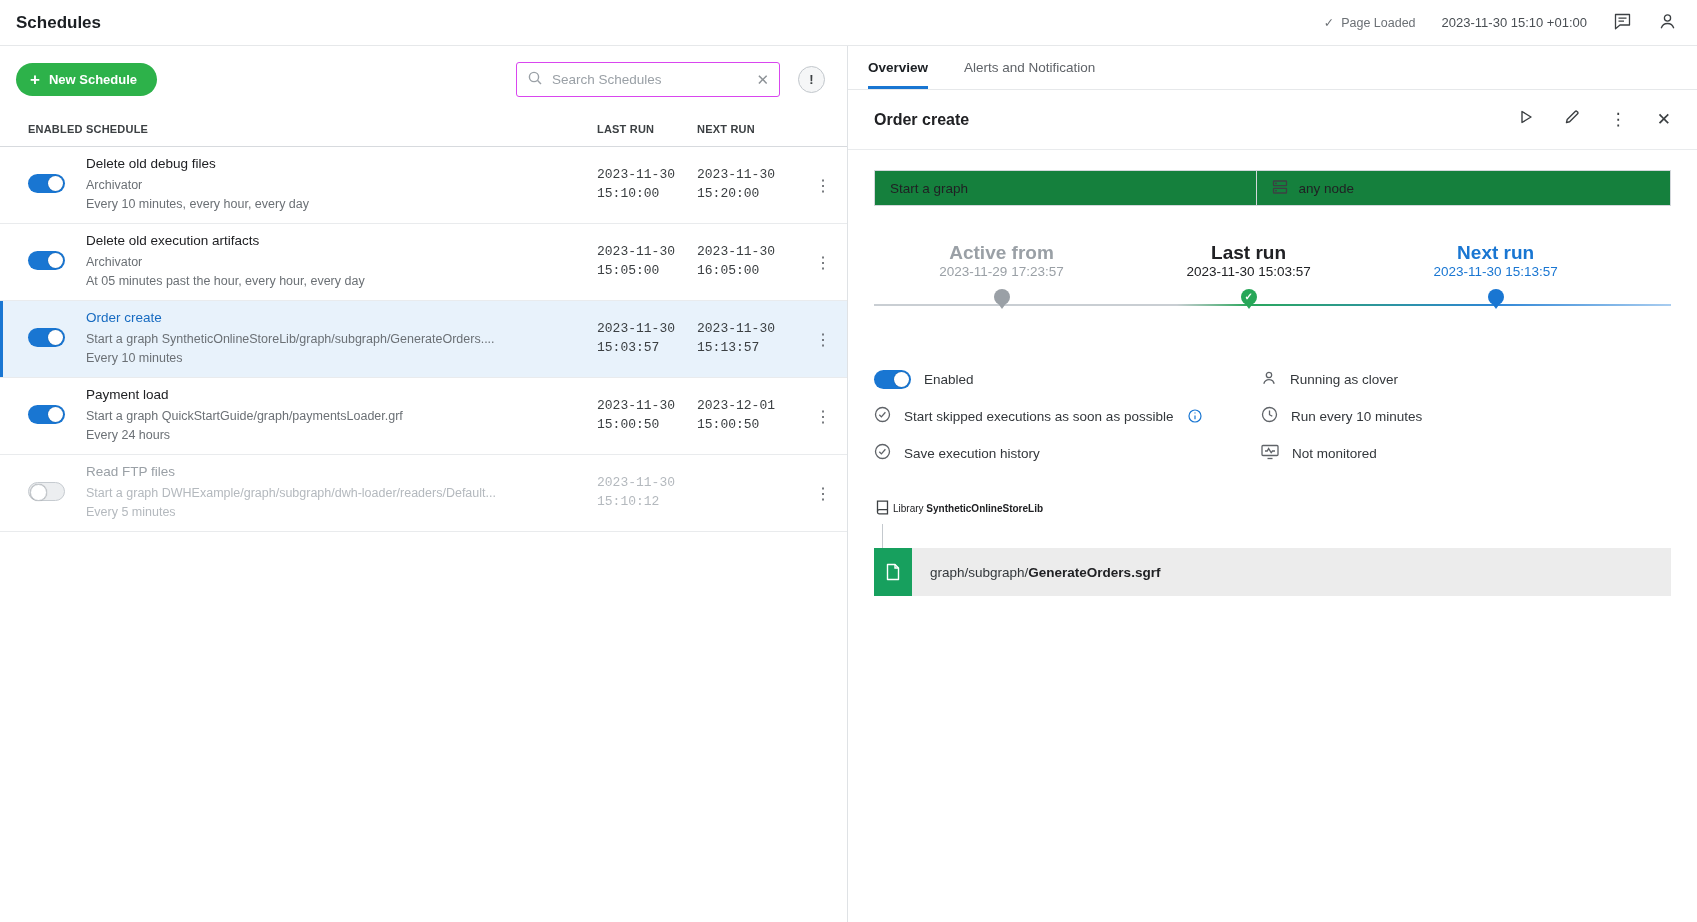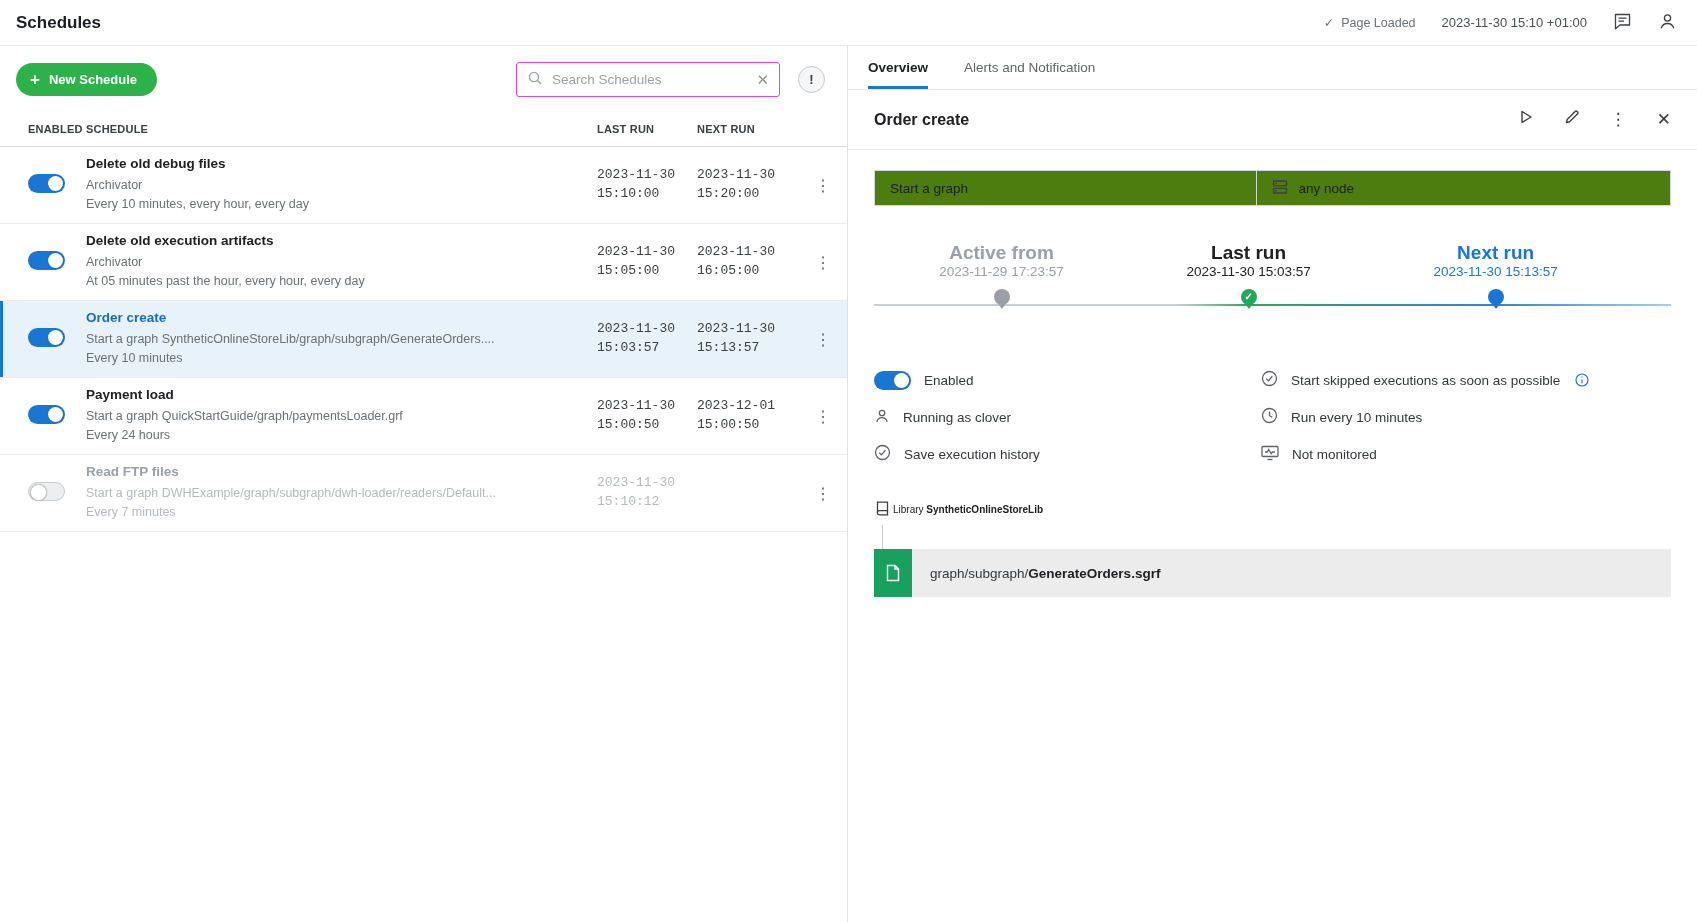--- a/index.html
+++ b/index.html
@@ -49,21 +49,21 @@
   .col-next { width:102px; flex:0 0 102px; }
   .col-kebab { width:48px; flex:0 0 48px; }
 
   .rows { }
   .row { display:flex; align-items:center; min-height:77px; border-bottom:1px solid #e9ebed;
     position:relative; cursor:pointer; }
   .row.selected { background:#e8f2fb; }
   .row.selected::before { content:''; position:absolute; left:0; top:0; bottom:0; width:3px; background:#1976d2; }
   .cell-enabled { width:86px; flex:0 0 86px; padding-left:28px; }
   .cell-schedule { flex:1; min-width:0; padding-right:14px; }
-  .row-title { font-size:13.5px; font-weight:bold; color:#202124; margin-bottom:5px; }
+  .row-title { font-size:13.5px; font-weight:normal; color:#202124; margin-bottom:5px; }
   .row.selected .row-title { color:#176bc1; }
   .row-sub, .row-freq { font-size:12.5px; color:#6b7075; line-height:1.5;
     white-space:nowrap; overflow:hidden; text-overflow:ellipsis; }
   .cell-last, .cell-next { width:100px; flex:0 0 100px; font-size:13px; color:#3c4043; line-height:1.45;font-family:Liberation Mono, monospace; }
   .cell-next { width:102px; flex:0 0 102px; }
   .kebab { width:48px; flex:0 0 48px; text-align:center; color:#5f6368; font-size:16px;
     background:none; border:none; cursor:pointer; font-family:inherit; }
 
   .row.disabled .row-title { color:#9aa0a6; }
   .row.disabled .row-sub, .row.disabled .row-freq { color:#b4b9be; }
@@ -98,21 +98,21 @@
 
   .detail-header { display:flex; align-items:center; justify-content:space-between;
     padding:0 26px 0 26px; height:60px; flex:0 0 60px; border-bottom:1px solid #e9ebed; }
   .detail-title { font-size:16px; font-weight:bold; }
   .detail-actions { display:flex; align-items:center; gap:30px; }
   .action-btn { background:none; border:none; cursor:pointer; color:#3c4043; font-size:17px;
     display:flex; align-items:center; font-family:inherit; }
 
   .fields { display:flex; padding:20px 26px 0 26px; }
   .field { height:36px; border:1px solid #d3d7db; display:flex; align-items:center;
-    padding:0 15px; font-size:13.5px; gap:11px; background:#4d7c0f; cursor:pointer; }
+    padding:0 15px; font-size:13.5px; gap:11px; background:#15803d; cursor:pointer; }
   .field-start { width:48%; }
   .field-node { flex:1; margin-left:-1px; }
 
   
   .timeline { position:relative; margin:36px 26px 0 26px; height:88px; }
   .tl-item { position:absolute; top:0; transform:translateX(-50%); text-align:center; width:230px; }
   .tl-label { font-size:19px; font-weight:bold; color:#202124; }
   .tl-value { font-size:13.5px; color:#202124; }
   .tl-item.past .tl-label, .tl-item.past .tl-value { color:#9aa0a6; font-weight:bold; }
   .tl-item.past .tl-value { font-weight:normal; }
@@ -267,21 +267,21 @@
           <button class="kebab">⋮</button>
         </div>
 
         <div class="row disabled">
           <div class="cell-enabled">
             <button class="toggle off"></button>
           </div>
           <div class="cell-schedule">
             <div class="row-title">Read FTP files</div>
             <div class="row-sub">Start a graph DWHExample/graph/subgraph/dwh-loader/readers/Default...</div>
-            <div class="row-freq">Every 7 minutes</div>
+            <div class="row-freq">Every 5 minutes</div>
           </div>
           <div class="cell-last">2023-11-30 15:10:12</div>
           <div class="cell-next"></div>
           <button class="kebab">⋮</button>
         </div>
       </div>
 
     </section>
 
     <section class="right-panel">
@@ -349,42 +349,42 @@
         </div>
       </div>
 
       <div class="settings">
         <div class="setting">
           <button class="toggle"></button>
           <span>Enabled</span>
         </div>
         <div class="setting">
           <span>
+            <svg width="16" height="16" viewBox="0 0 16 16" fill="none" stroke="#5f6368" stroke-width="1.3">
+              <circle cx="8" cy="5" r="2.7"></circle>
+                <path d="M2.8 13.7c.8-2.7 2.9-4.1 5.2-4.1s4.4 1.4 5.2 4.1"></path>
+            </svg>
+          </span>
+          <span>Running as clover</span>
+        </div>
+        <div class="setting">
+          <span>
             <svg width="17" height="17" viewBox="0 0 17 17" fill="none" stroke="#5f6368" stroke-width="1.3">
               <circle cx="8.5" cy="8.5" r="7"></circle>
                 <path d="M5.3 8.8l2.1 2.1 4-4.6"></path>
             </svg>
           </span>
           <span>Start skipped executions as soon as possible</span>
           <button class="info-btn">
             <svg width="14" height="14" viewBox="0 0 14 14" fill="none" stroke="#1976d2" stroke-width="1.2">
               <circle cx="7" cy="7" r="6"></circle>
                 <path d="M7 6.4v3.8"></path>
               <circle cx="7" cy="3.9" r="0.6" fill="#1976d2" stroke="none"></circle>
             </svg>
           </button>
-        </div>
-        <div class="setting">
-          <span>
-            <svg width="16" height="16" viewBox="0 0 16 16" fill="none" stroke="#5f6368" stroke-width="1.3">
-              <circle cx="8" cy="5" r="2.7"></circle>
-                <path d="M2.8 13.7c.8-2.7 2.9-4.1 5.2-4.1s4.4 1.4 5.2 4.1"></path>
-            </svg>
-          </span>
-          <span>Running as clover</span>
         </div>
         <div class="setting">
           <span>
             <svg width="17" height="17" viewBox="0 0 17 17" fill="none" stroke="#5f6368" stroke-width="1.3">
               <circle cx="8.5" cy="8.5" r="7"></circle>
                 <path d="M8.5 4.6v4.1l2.8 1.6"></path>
             </svg>
           </span>
           <span>Run every 10 minutes</span>
         </div>

